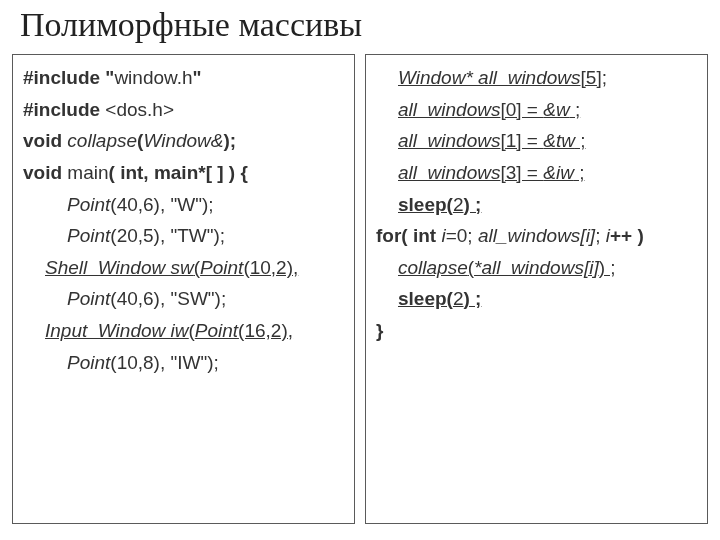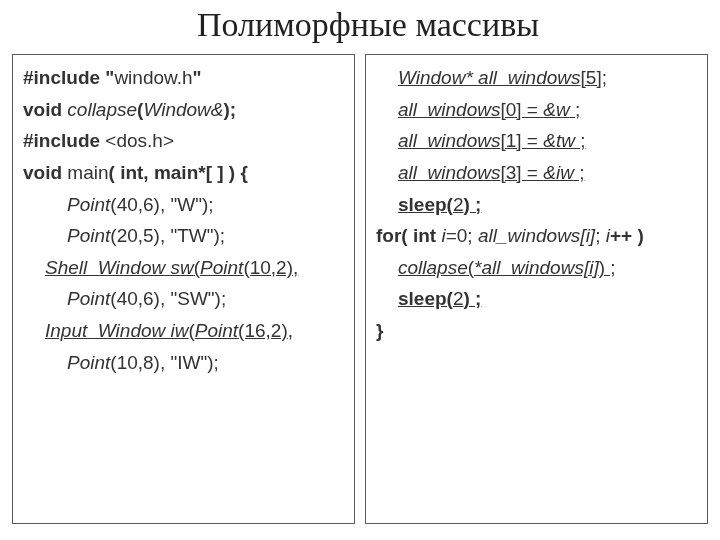--- a/index.html
+++ b/index.html
@@ -4,26 +4,27 @@
 <style>
   * { box-sizing: border-box; margin: 0; padding: 0; }
   body {
     width: 720px;
     height: 540px;
     background: #fff;
     font-family: Arial, "Helvetica Neue", sans-serif;
     overflow: hidden;
   }
   .title {
-    text-align: center;
+    text-align: left;
     font-family: "Times New Roman", Times, serif;
     font-size: 34px;
     color: #222;
-    padding: 6px 0 10px 16px;
+    padding: 6px 0 10px 4px;
     font-weight: normal;
+    margin-left: 16px;
   }
   .cols {
     display: flex;
     gap: 10px;
     padding: 0 12px;
   }
   .panel {
     flex: 1;
     border: 1.5px solid #5a5a5a;
     padding: 10px 10px 14px 10px;
@@ -45,24 +46,24 @@
 
 <div class="title">Полиморфные массивы</div>
 
 <div class="cols">
 
   <div class="panel">
     <div class="ln">
       <span class="b">#include "</span><span>window.h</span><span class="b">"</span>
     </div>
     <div class="ln">
-      <span class="b">void </span><span class="i">collapse</span><span class="b">(</span><span class="i">Window&amp;</span><span class="b">);</span>
+      <span class="b">#include </span><span>&lt;dos.h&gt;</span>
     </div>
     <div class="ln">
-      <span class="b">#include </span><span>&lt;dos.h&gt;</span>
+      <span class="b">void </span><span class="i">collapse</span><span class="b">(</span><span class="i">Window&amp;</span><span class="b">);</span>
     </div>
     <div class="ln">
       <span class="b">void </span><span>main</span><span class="b">( int, main*[ ] ) {</span>
     </div>
     <div class="ln ind2">
       <span class="i">Point</span><span>(40,6), "W");</span>
     </div>
     <div class="ln ind2">
       <span class="i">Point</span><span>(20,5), "TW");</span>
     </div>

